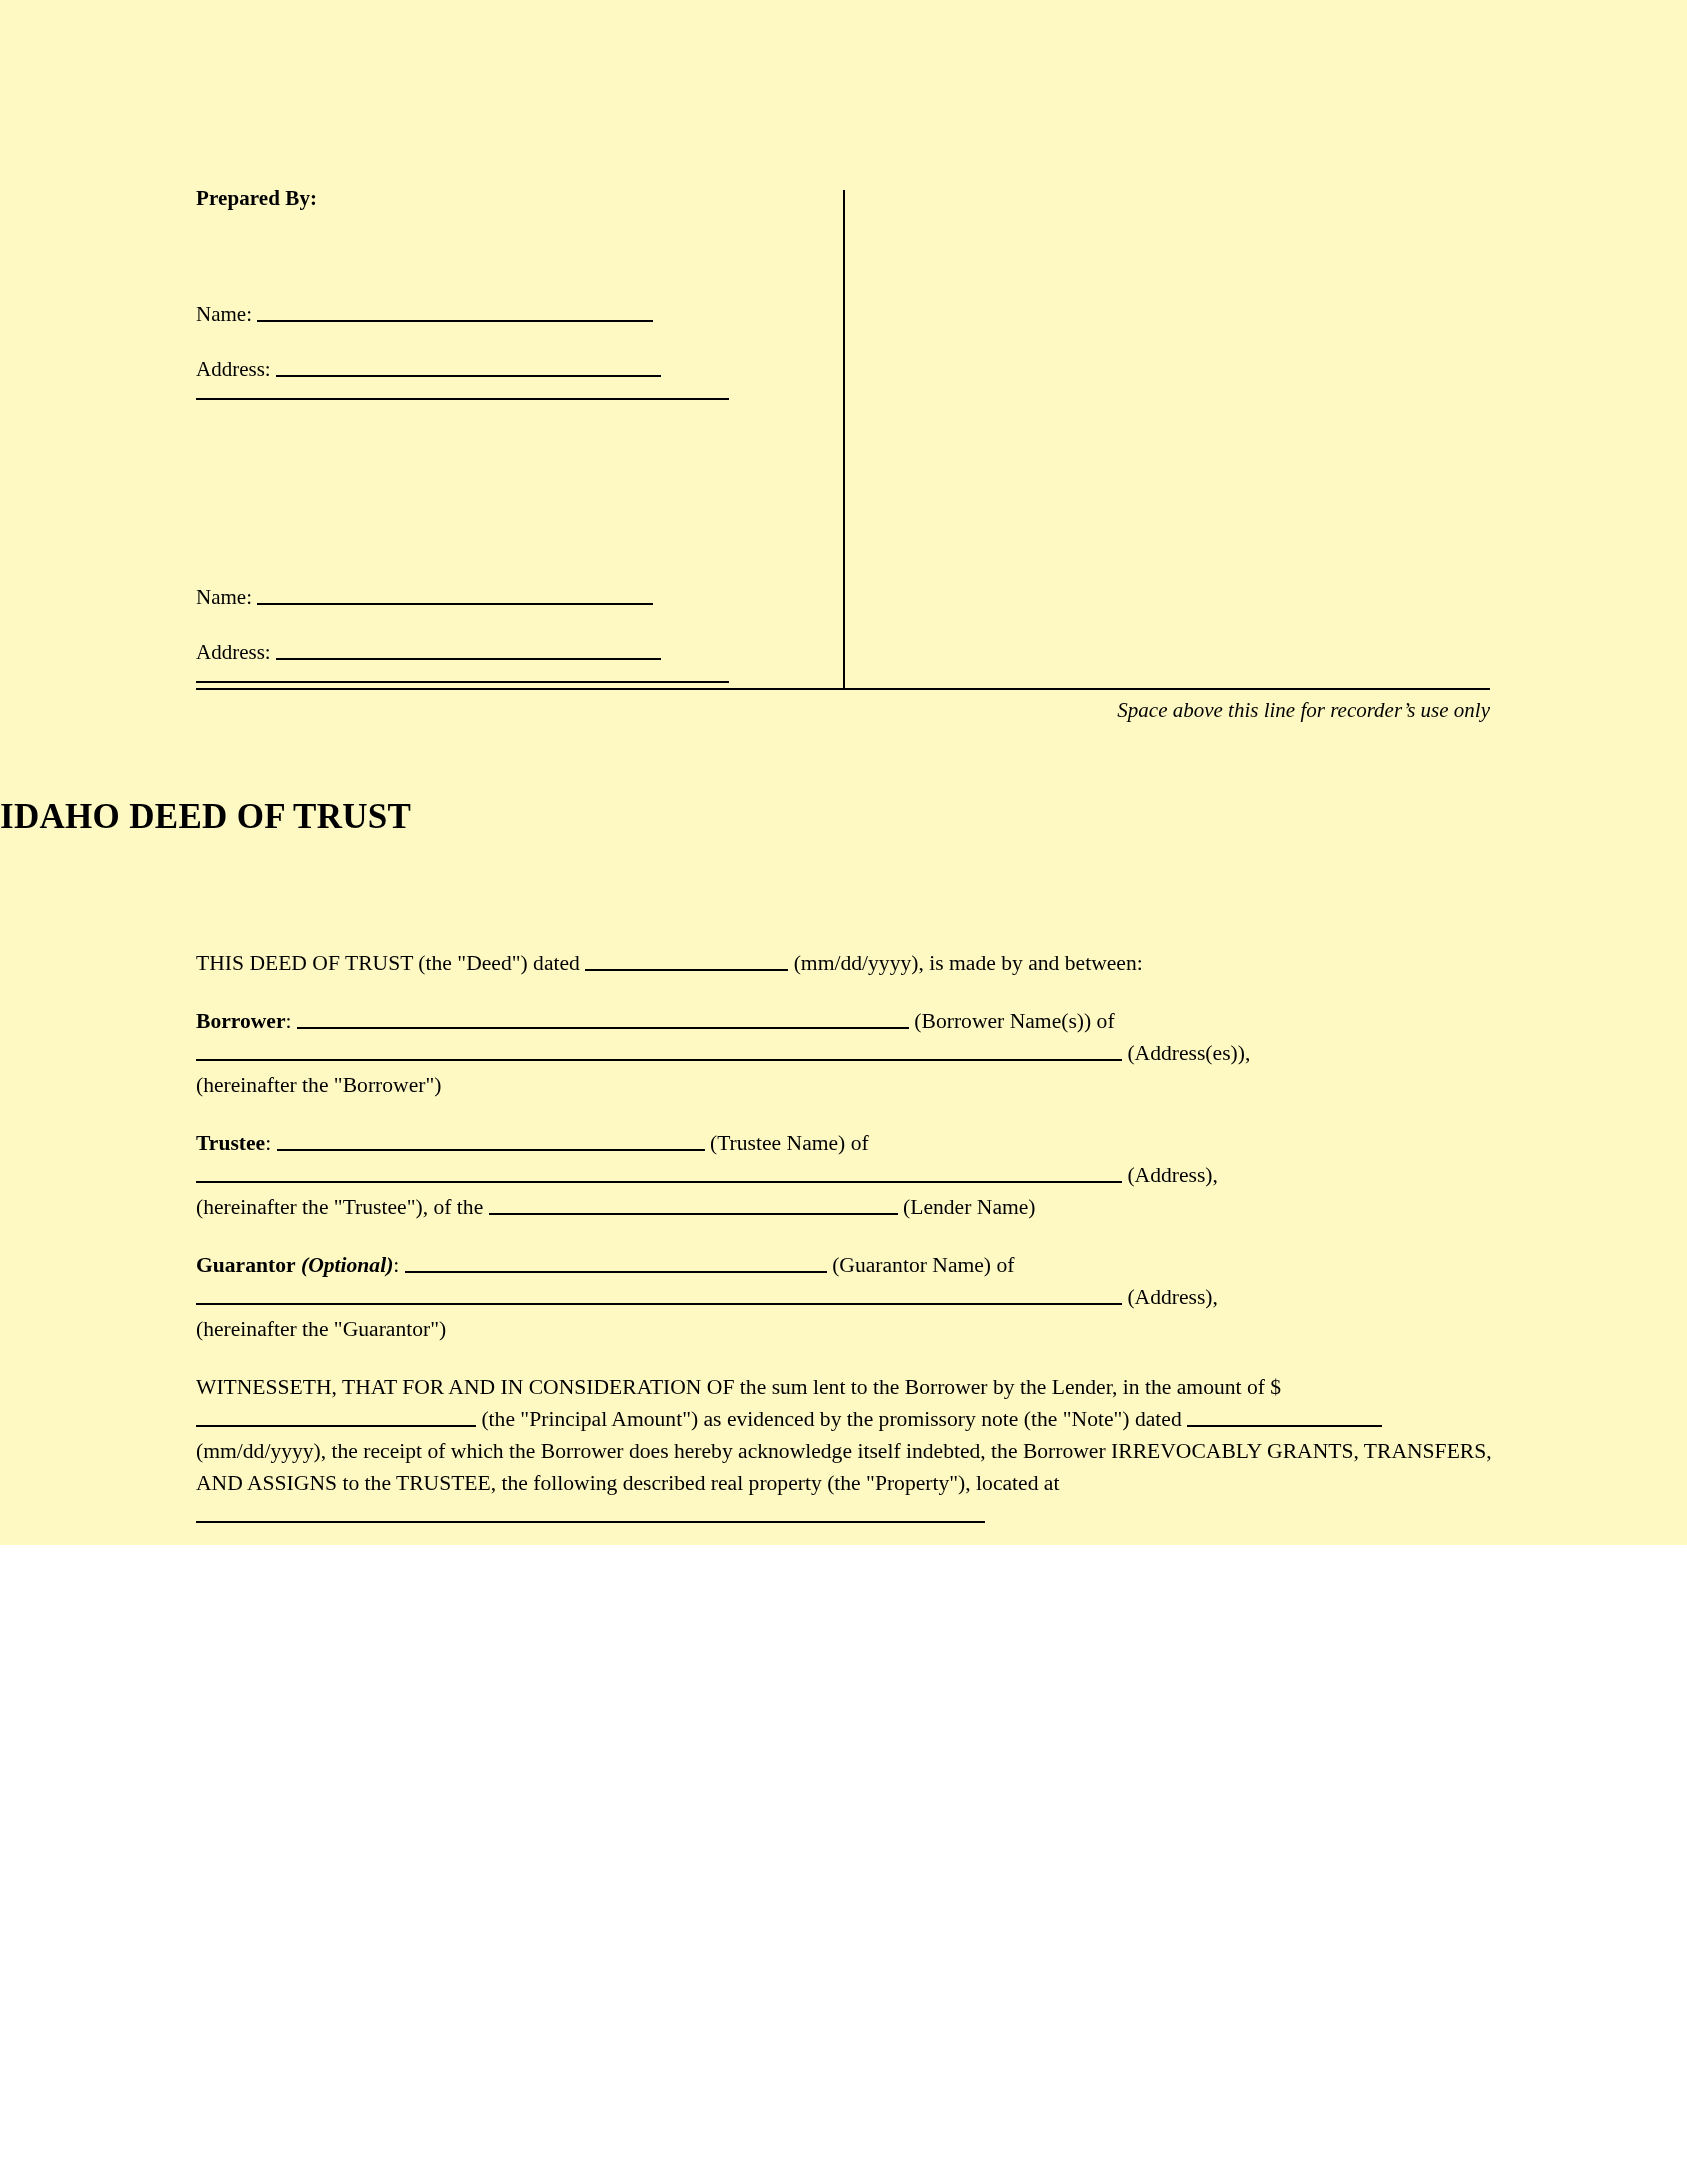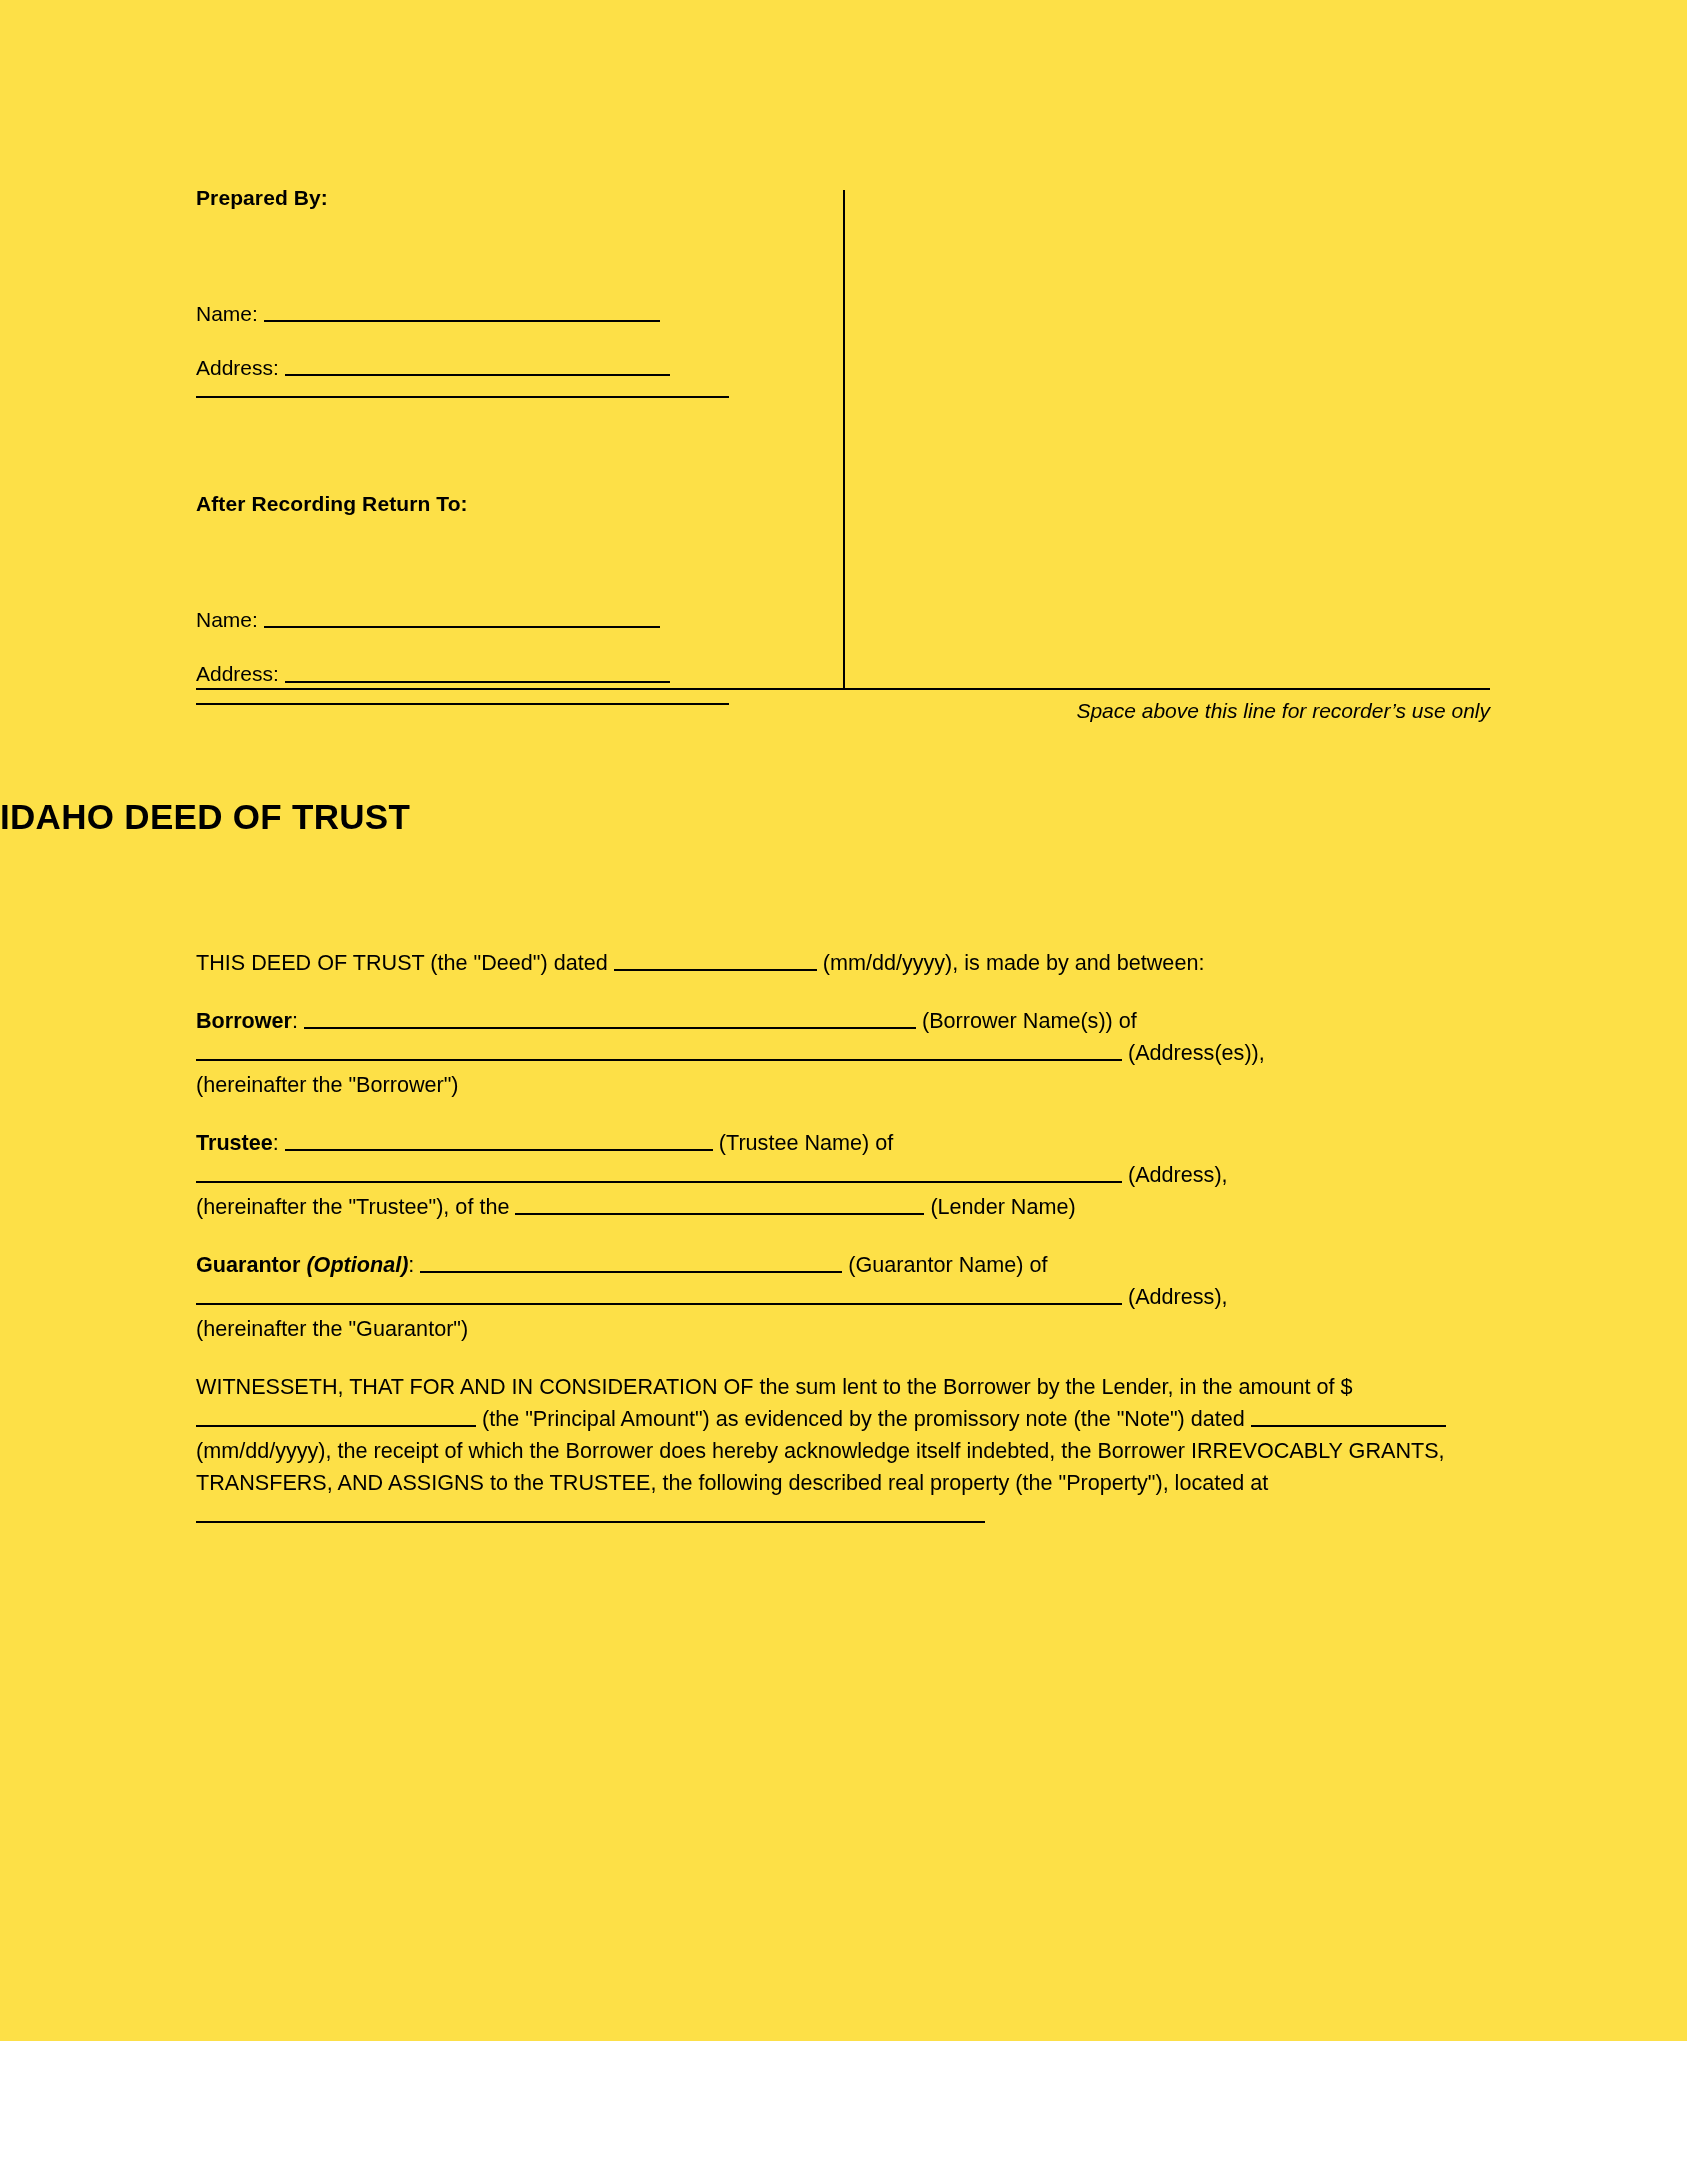--- a/index.html
+++ b/index.html
@@ -7,23 +7,24 @@
     padding: 0;
     background: #ffffff;
   }
   body {
     font-family: "Liberation Sans", sans-serif;
     color: #000000;
   }
   .page {
     position: relative;
     width: 1687px;
-    height: 2041px;
-    background: #fde047;
+    height: 1545px;
+    background: #fef9c3;
     overflow: hidden;
+    font-family: Liberation Serif, serif;
   }
 
   
   .recorder-block {
     position: absolute;
     left: 196px;
     top: 186px;
     width: 1294px;
     height: 507px;
   }
@@ -170,21 +171,20 @@
       <div class="rb-line">
         <span>Address: </span><span class="fill w-address"></span>
       </div>
 
       <div class="rb-spacer-sm"></div>
       <div class="fill-standalone w-third"></div>
 
       <div class="rb-spacer-lg"></div>
       <div class="rb-spacer-md"></div>
 
-      <div class="rb-heading">After Recording Return To:</div>
 
       <div class="rb-spacer-lg"></div>
 
       <div class="rb-line">
         <span>Name: </span><span class="fill w-name"></span>
       </div>
 
       <div class="rb-line">
         <span>Address: </span><span class="fill w-address"></span>
       </div>

